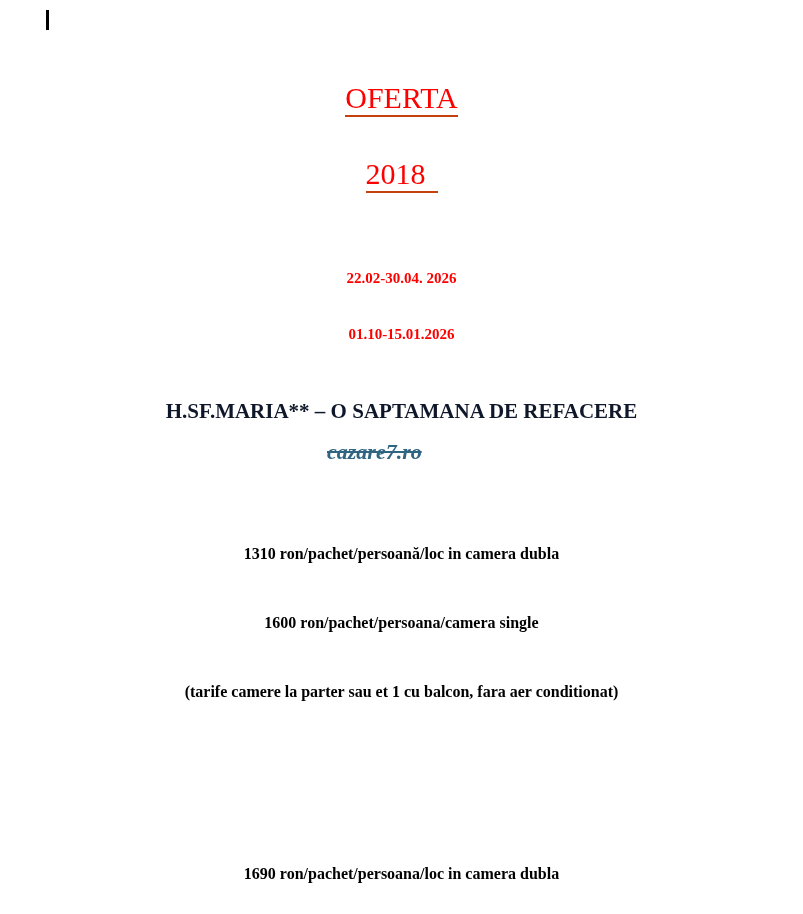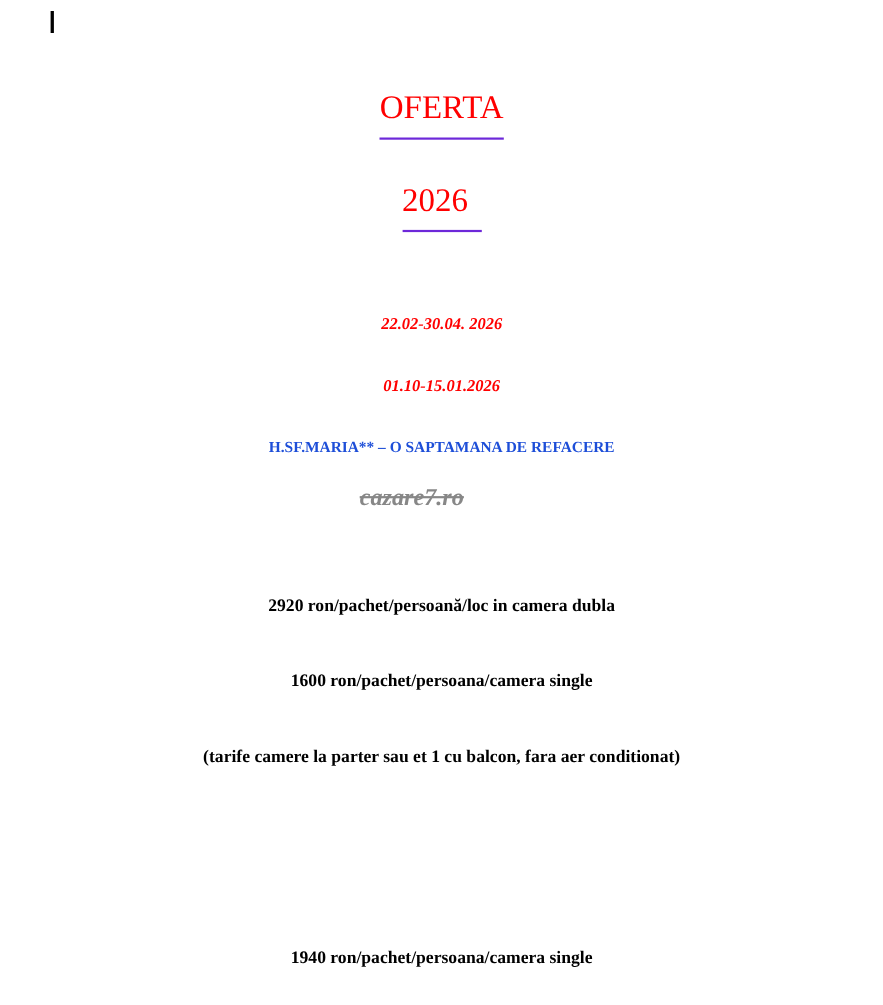--- a/index.html
+++ b/index.html
@@ -27,21 +27,21 @@
   }
   .watermark {
     position: absolute;
     left: 327px;
     top: 439px;
     z-index: 0;
     font-family: "Liberation Serif", "DejaVu Serif", serif;
     font-size: 22px;
     font-weight: bold;
     font-style: italic;
-    color: #737373;
+    color: #0c4a6e;
     text-decoration: line-through;
     opacity: 0.85;
     white-space: pre;
   }
   .content {
     position: absolute;
     left: 50px;
     top: 0;
     width: 703px;
     z-index: 1;
@@ -54,67 +54,68 @@
   .doc-title, .doc-year {
     font-size: 30px;
     font-weight: normal;
     line-height: 40px;
     color: #ff0000;
   }
   .doc-title { margin-top: 24px; }
   .u-red {
     display: inline-block;
     line-height: 1.05;
-    border-bottom: 2px solid #6d28d9;
-    padding-bottom: 11px;
+    border-bottom: 2px solid #c2410c;
+    padding-bottom: 1px;
   }
   .year-u { padding-right: 12px; }
   .date {
     color: #ff0000;
-    font-style: italic;
     font-weight: bold;
     font-size: 15px;
     line-height: 20px;
   }
   .d1 { margin-top: 2px; }
   .heading {
-    font-size: 14px;
+    font-size: 21px;
     line-height: 22px;
-    color: #1d4ed8;
+    color: #0f172a;
+    margin-top: 20px;
   }
   .group { line-height: 23px; }
   .g1 { margin-top: 20px; }
   .g2 { margin-top: 13px; }
 </style>
 </head>
 <body>
 
 <div class="page">
 
   <div class="caret"></div>
 
   <div class="watermark">cazare7.ro</div>
 
   <div class="content">
 
     <div class="doc-title"><span class="u-red">OFERTA</span></div>
-    <div class="doc-year"><span class="u-red year-u">2026</span></div>
+    <div class="doc-year"><span class="u-red year-u">2018</span></div>
 
     
     <div class="date d1">22.02-30.04. 2026</div>
     <div class="date">01.10-15.01.2026</div>
     <div class="heading">H.SF.MARIA** – O SAPTAMANA DE REFACERE</div>
 
     <div class="group g1">
-      <div>2920 ron/pachet/persoană/loc in camera dubla</div>
+      <div>1310 ron/pachet/persoană/loc in camera dubla</div>
       <div>1600 ron/pachet/persoana/camera single</div>
       <div>(tarife camere la parter sau et 1 cu balcon, fara aer conditionat)</div>
     </div>
 
     <div class="group g2">
+      <div>1690 ron/pachet/persoana/loc in camera dubla</div>
       <div>1940 ron/pachet/persoana/camera single</div>
       
     </div>
 
     
 
     
     
     
     

